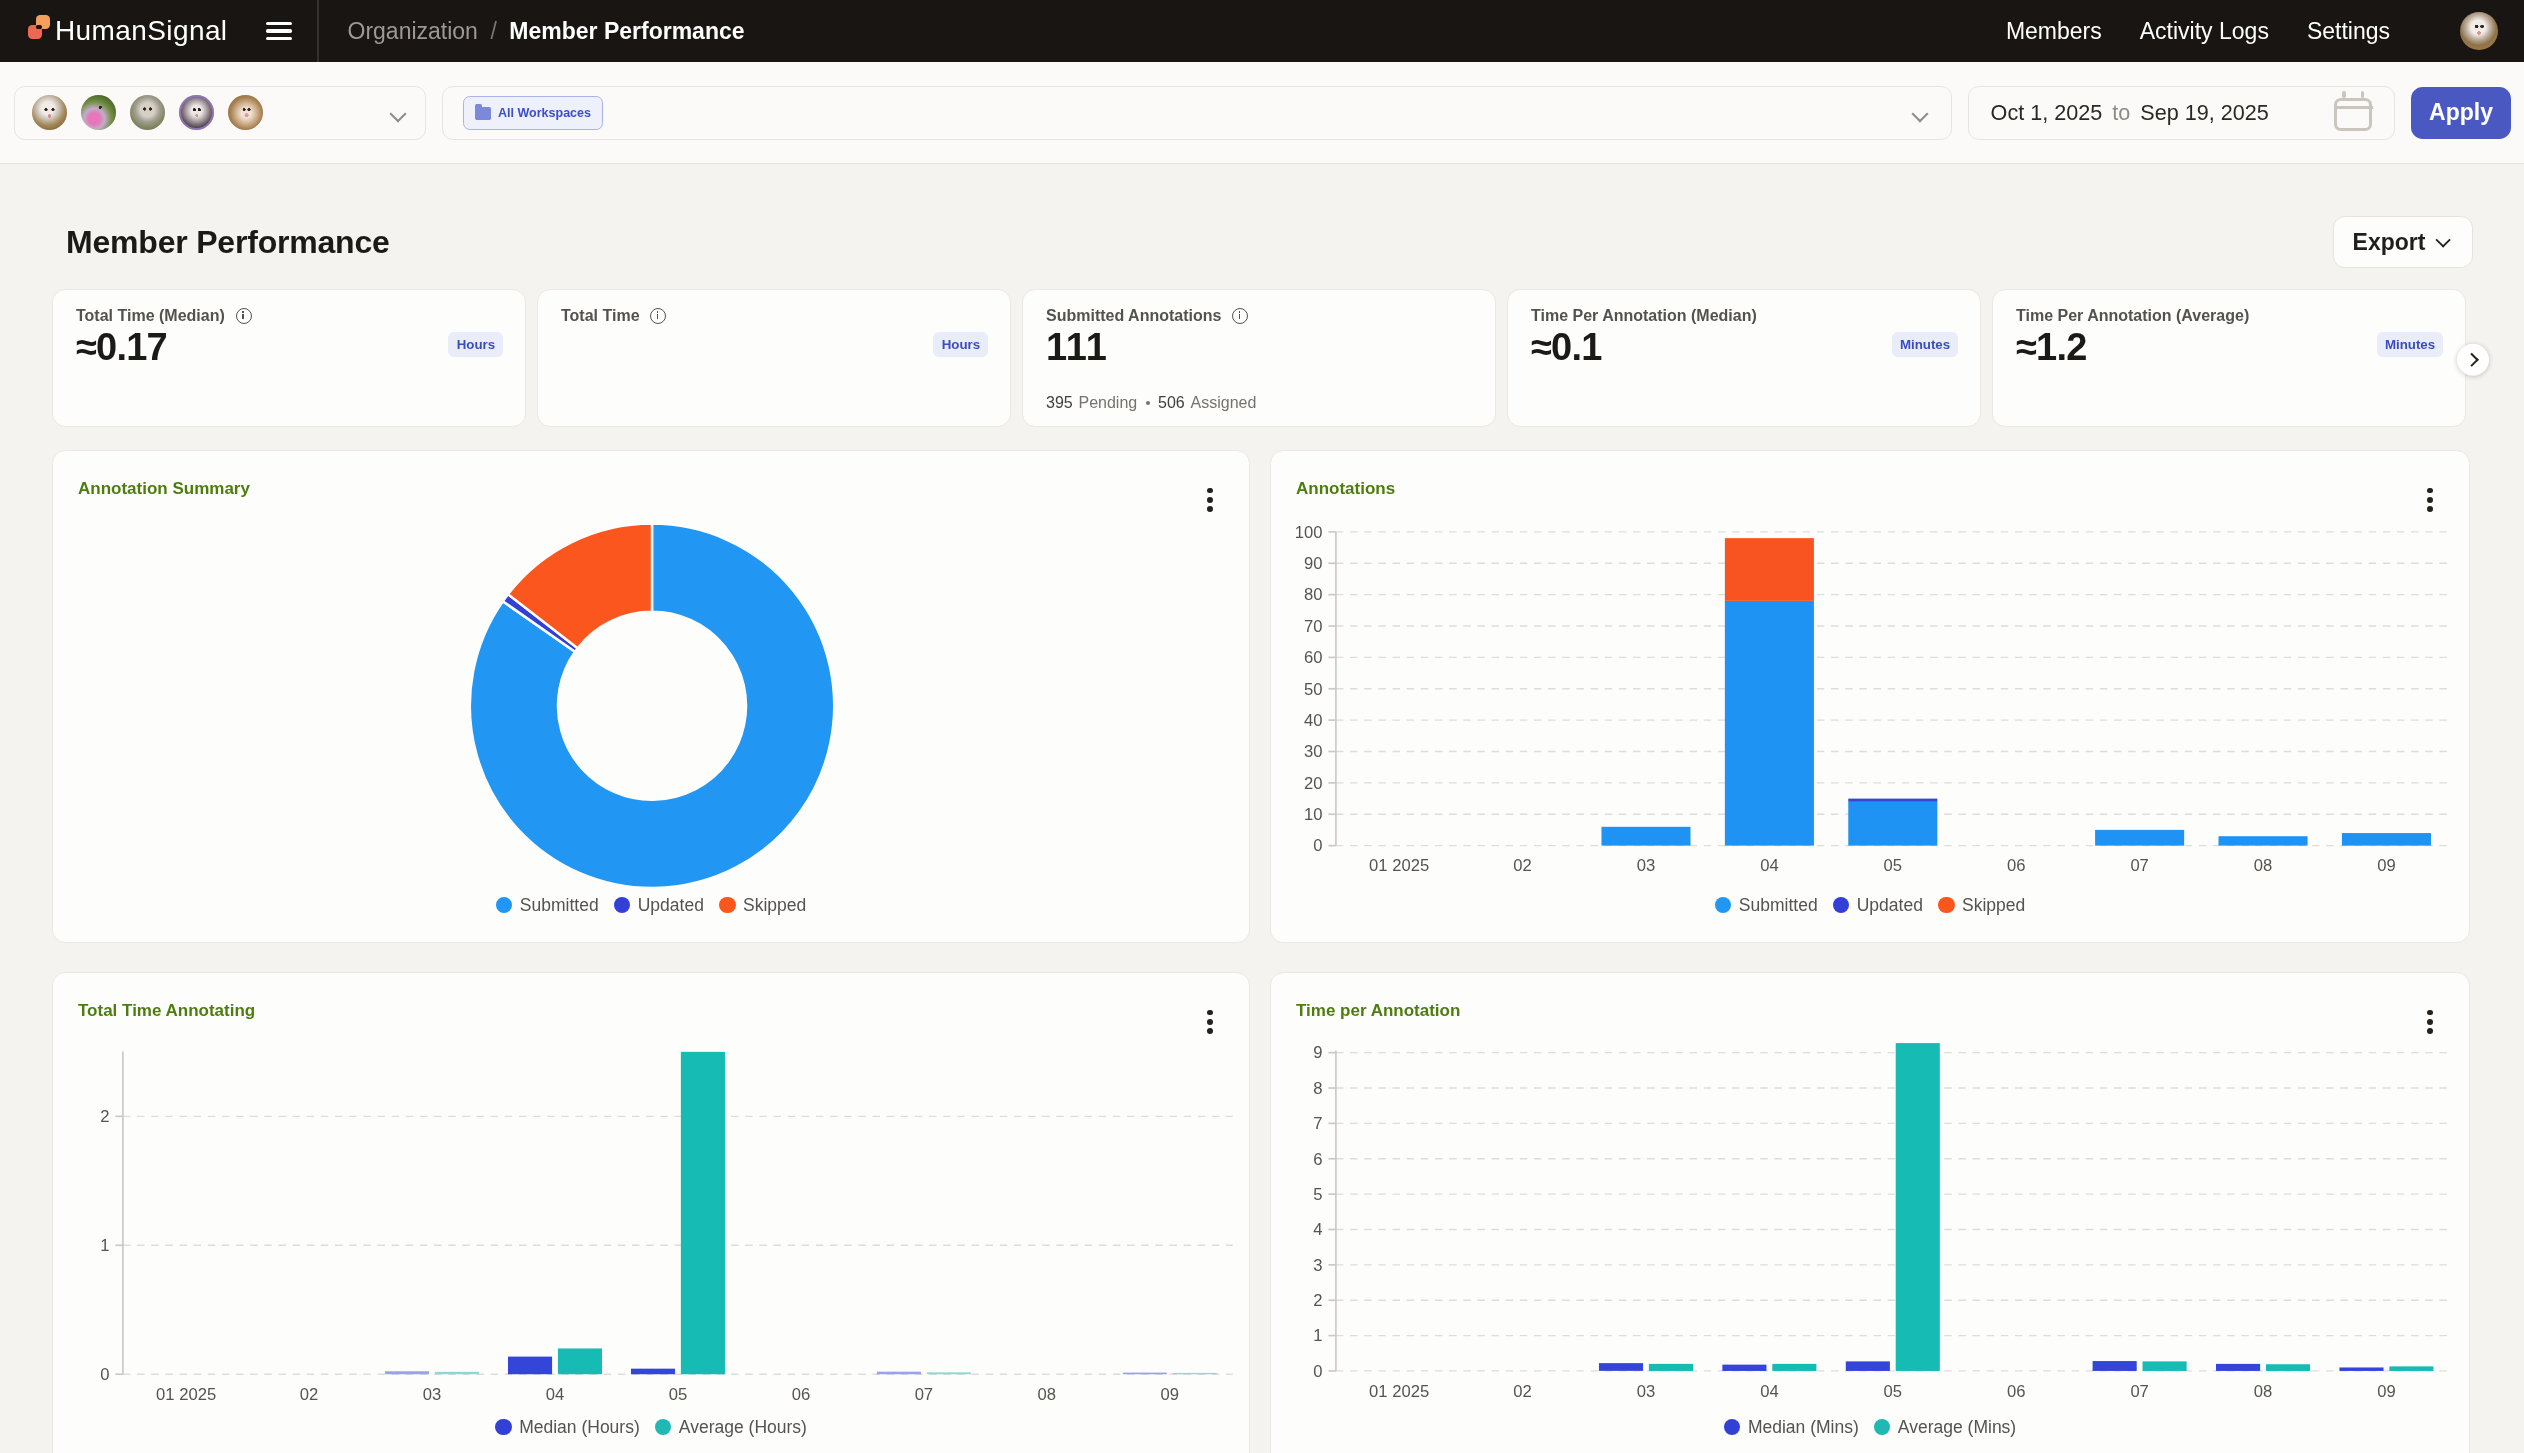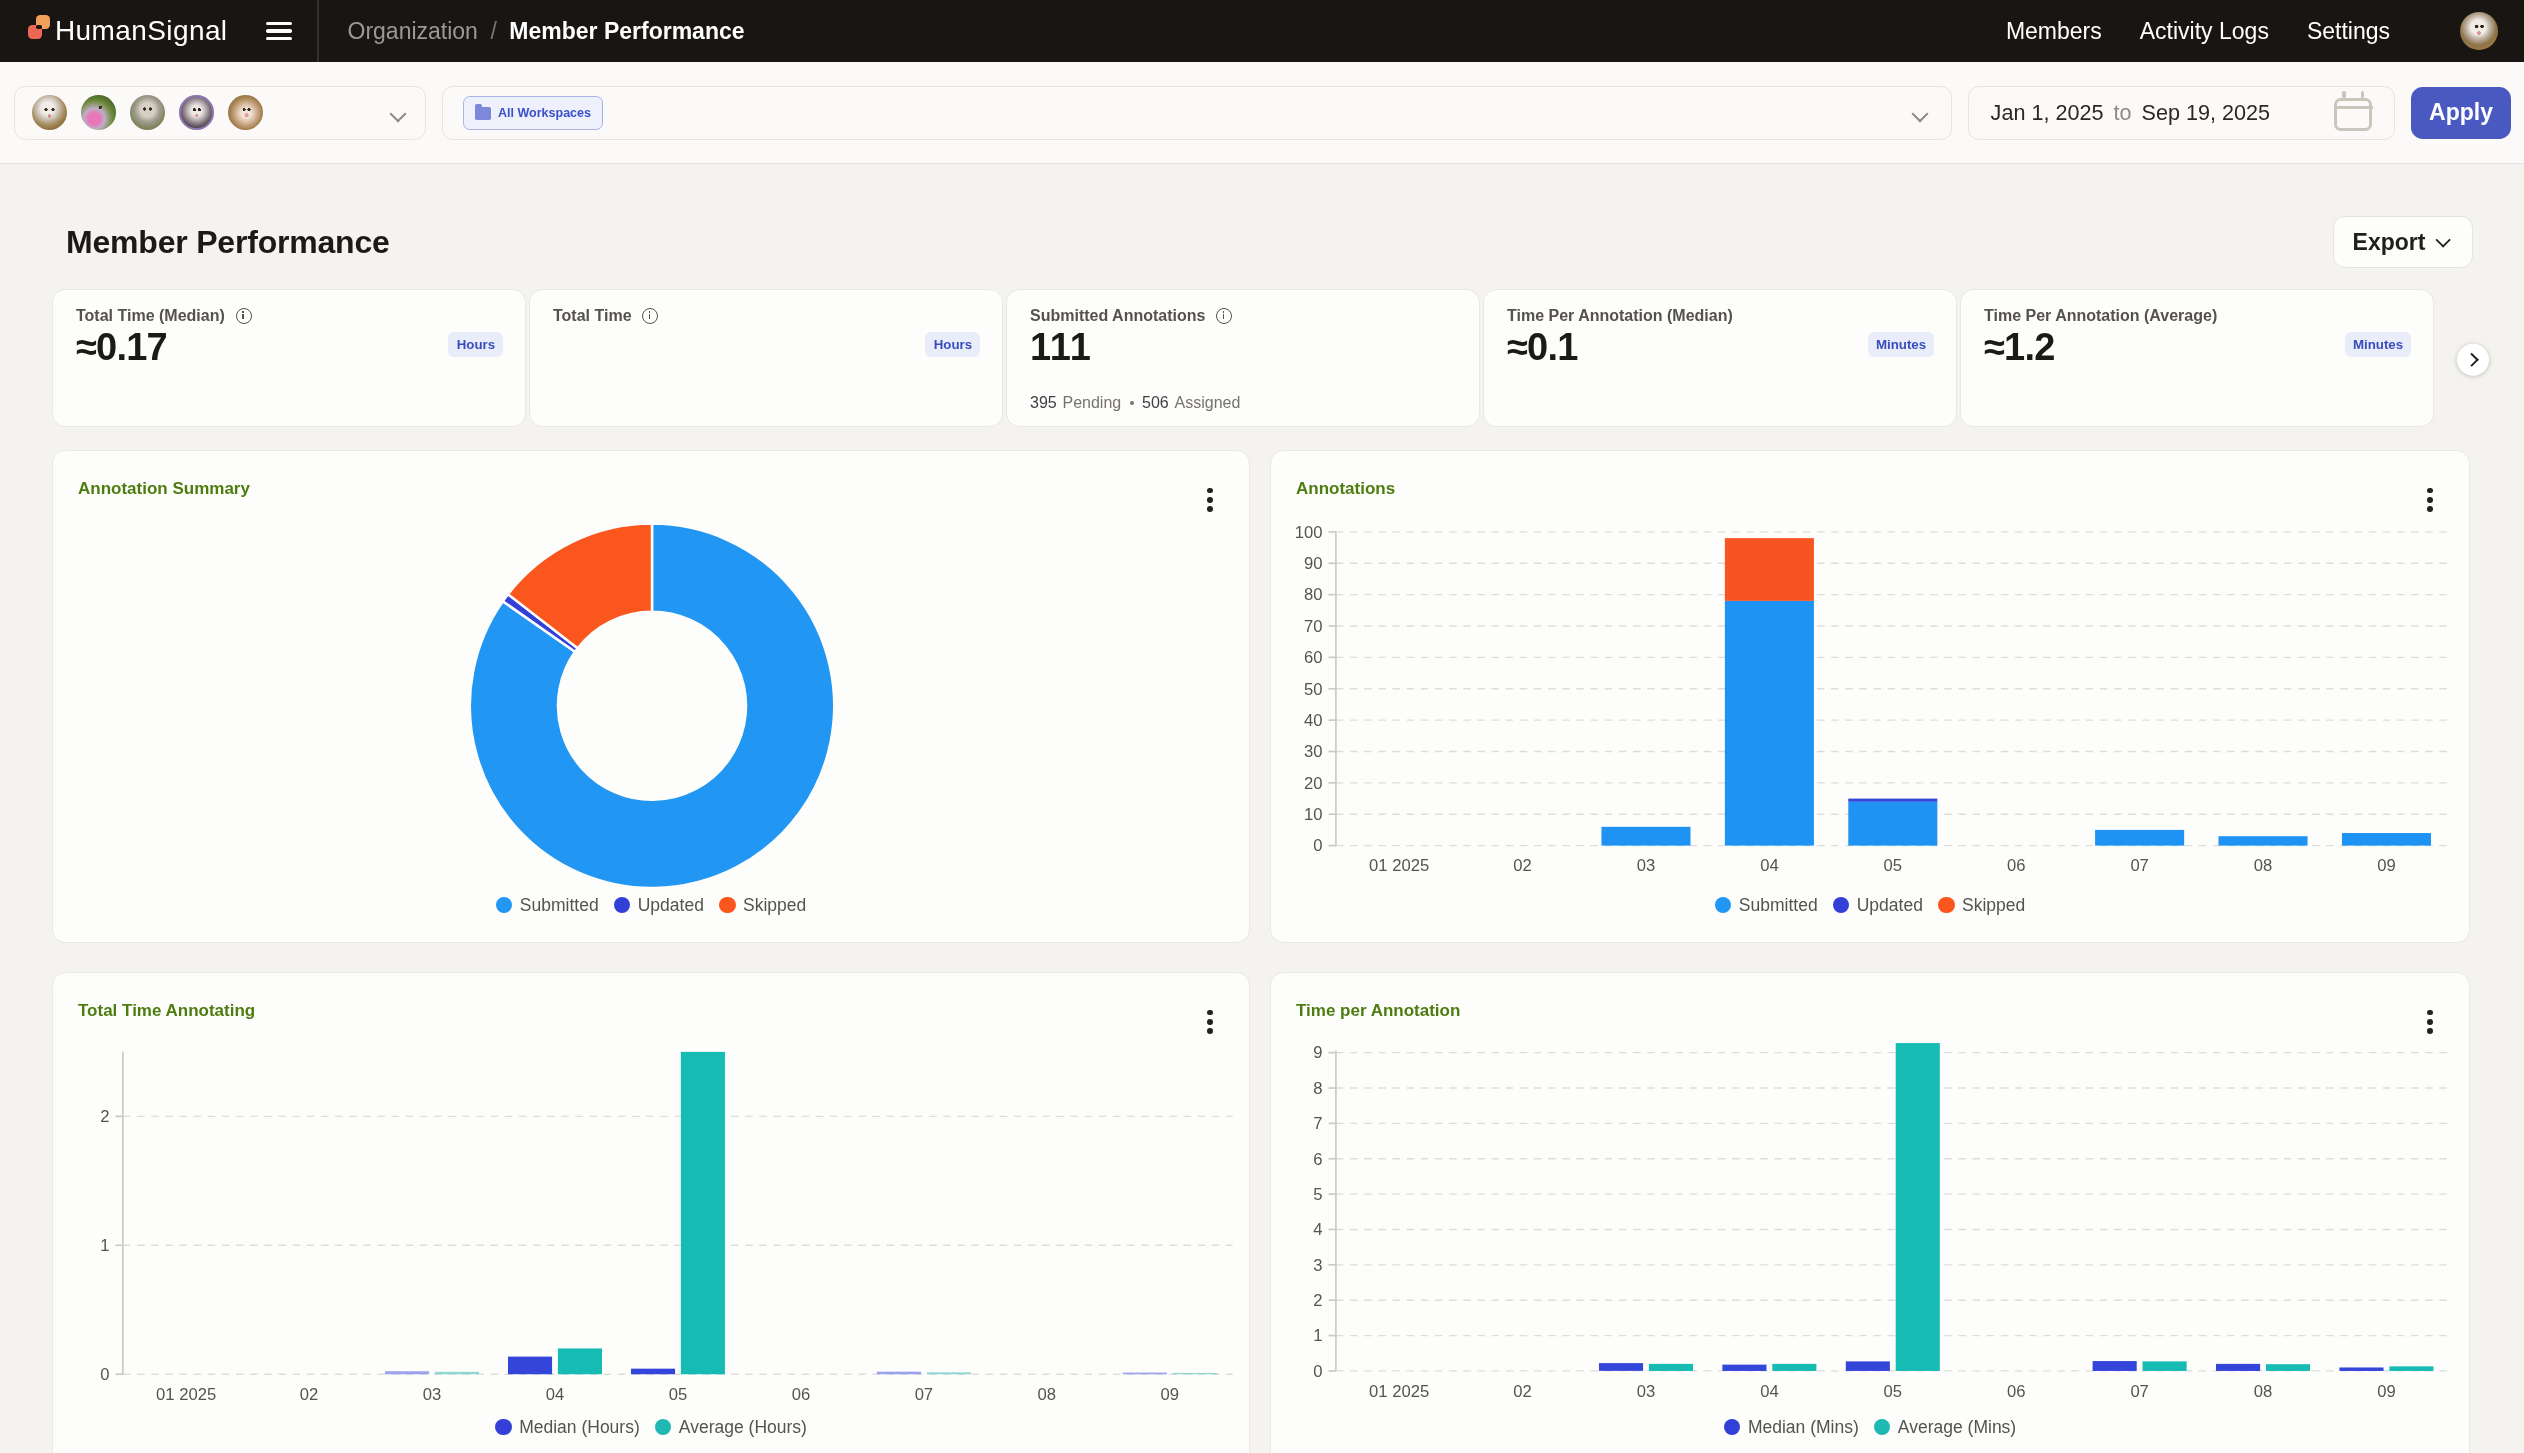--- a/index.html
+++ b/index.html
@@ -55,21 +55,21 @@
 
 
 .page { padding:0 52px; }
 .page-head { display:flex; align-items:center; justify-content:space-between; margin-top:52px; margin-bottom:21px; }
 h1 { font-size:32px; font-weight:700; color:#1c1a17; letter-spacing:-0.2px; margin-left:14px; }
 .export { height:52px; padding:0 18.3px; background:#fdfdfc; border:1.7px solid #e5e3df; border-radius:11.7px; display:flex; align-items:center; gap:10px; font-size:23px; font-weight:600; color:#211f1c; }
 .export .chev { transform:scale(0.9); margin-top:-5px; }
 .export .chev:before { border-color:#211f1c; border-width:2.5px; }
 
 
-.stats { display:flex; gap:3px; position:relative; }
+.stats { display:flex; gap:11px; position:relative; }
 .scard { width:474px; height:138px; background:#fdfdfc; border:1.7px solid #eae8e4; border-radius:13.3px; padding:16.6px 21.6px 15px 23px; position:relative; }
 .sc-title { display:flex; align-items:center; gap:10.8px; font-size:16px; font-weight:700; color:#55524e; }
 .info { width:16px; height:16px; border:1.7px solid #55524e; border-radius:50%; position:relative; flex:none; }
 .info:before { content:""; position:absolute; left:5.4px; top:5.8px; width:1.7px; height:5px; background:#55524e; }
 .info:after { content:""; position:absolute; left:5.4px; top:2.5px; width:1.7px; height:1.7px; background:#55524e; }
 .sc-val { margin-top:1.7px; font-size:38px; font-weight:700; color:#1c1a17; letter-spacing:-0.8px; }
 .unit-chip { position:absolute; top:42px; right:21.6px; background:#e9ecf9; color:#3a4dbe; font-size:13.3px; font-weight:700; padding:5px 8.3px; border-radius:5.8px;text-align:right; }
 .sc-sub { position:absolute; left:23px; bottom:14px; font-size:16px; color:#76736e; display:flex; gap:5.8px; align-items:center; }
 .sc-sub b { color:#404040; font-weight:400; }
 .sc-sub .dot { width:4.2px; height:4.2px; border-radius:50%; background:#76736e; margin:0 2.5px; }
@@ -130,21 +130,21 @@
         <div class="avatar av4"></div>
         <div class="avatar av5"></div>
     </div>
     <div class="chev"></div>
   </div>
   <div class="tb-box box-ws">
     <div class="ws-chip"><div class="folder"></div>All Workspaces</div>
     <div class="chev"></div>
   </div>
   <div class="tb-box box-date">
-    <span>Jan 1, 2025</span>
+    <span>Oct 1, 2025</span>
       <span class="to">to</span>
       <span>Sep 19, 2025</span>
     <div class="cal">
         <i></i>
         <em></em>
       </div>
   </div>
   <button class="apply">Apply</button>
 </div>
 

